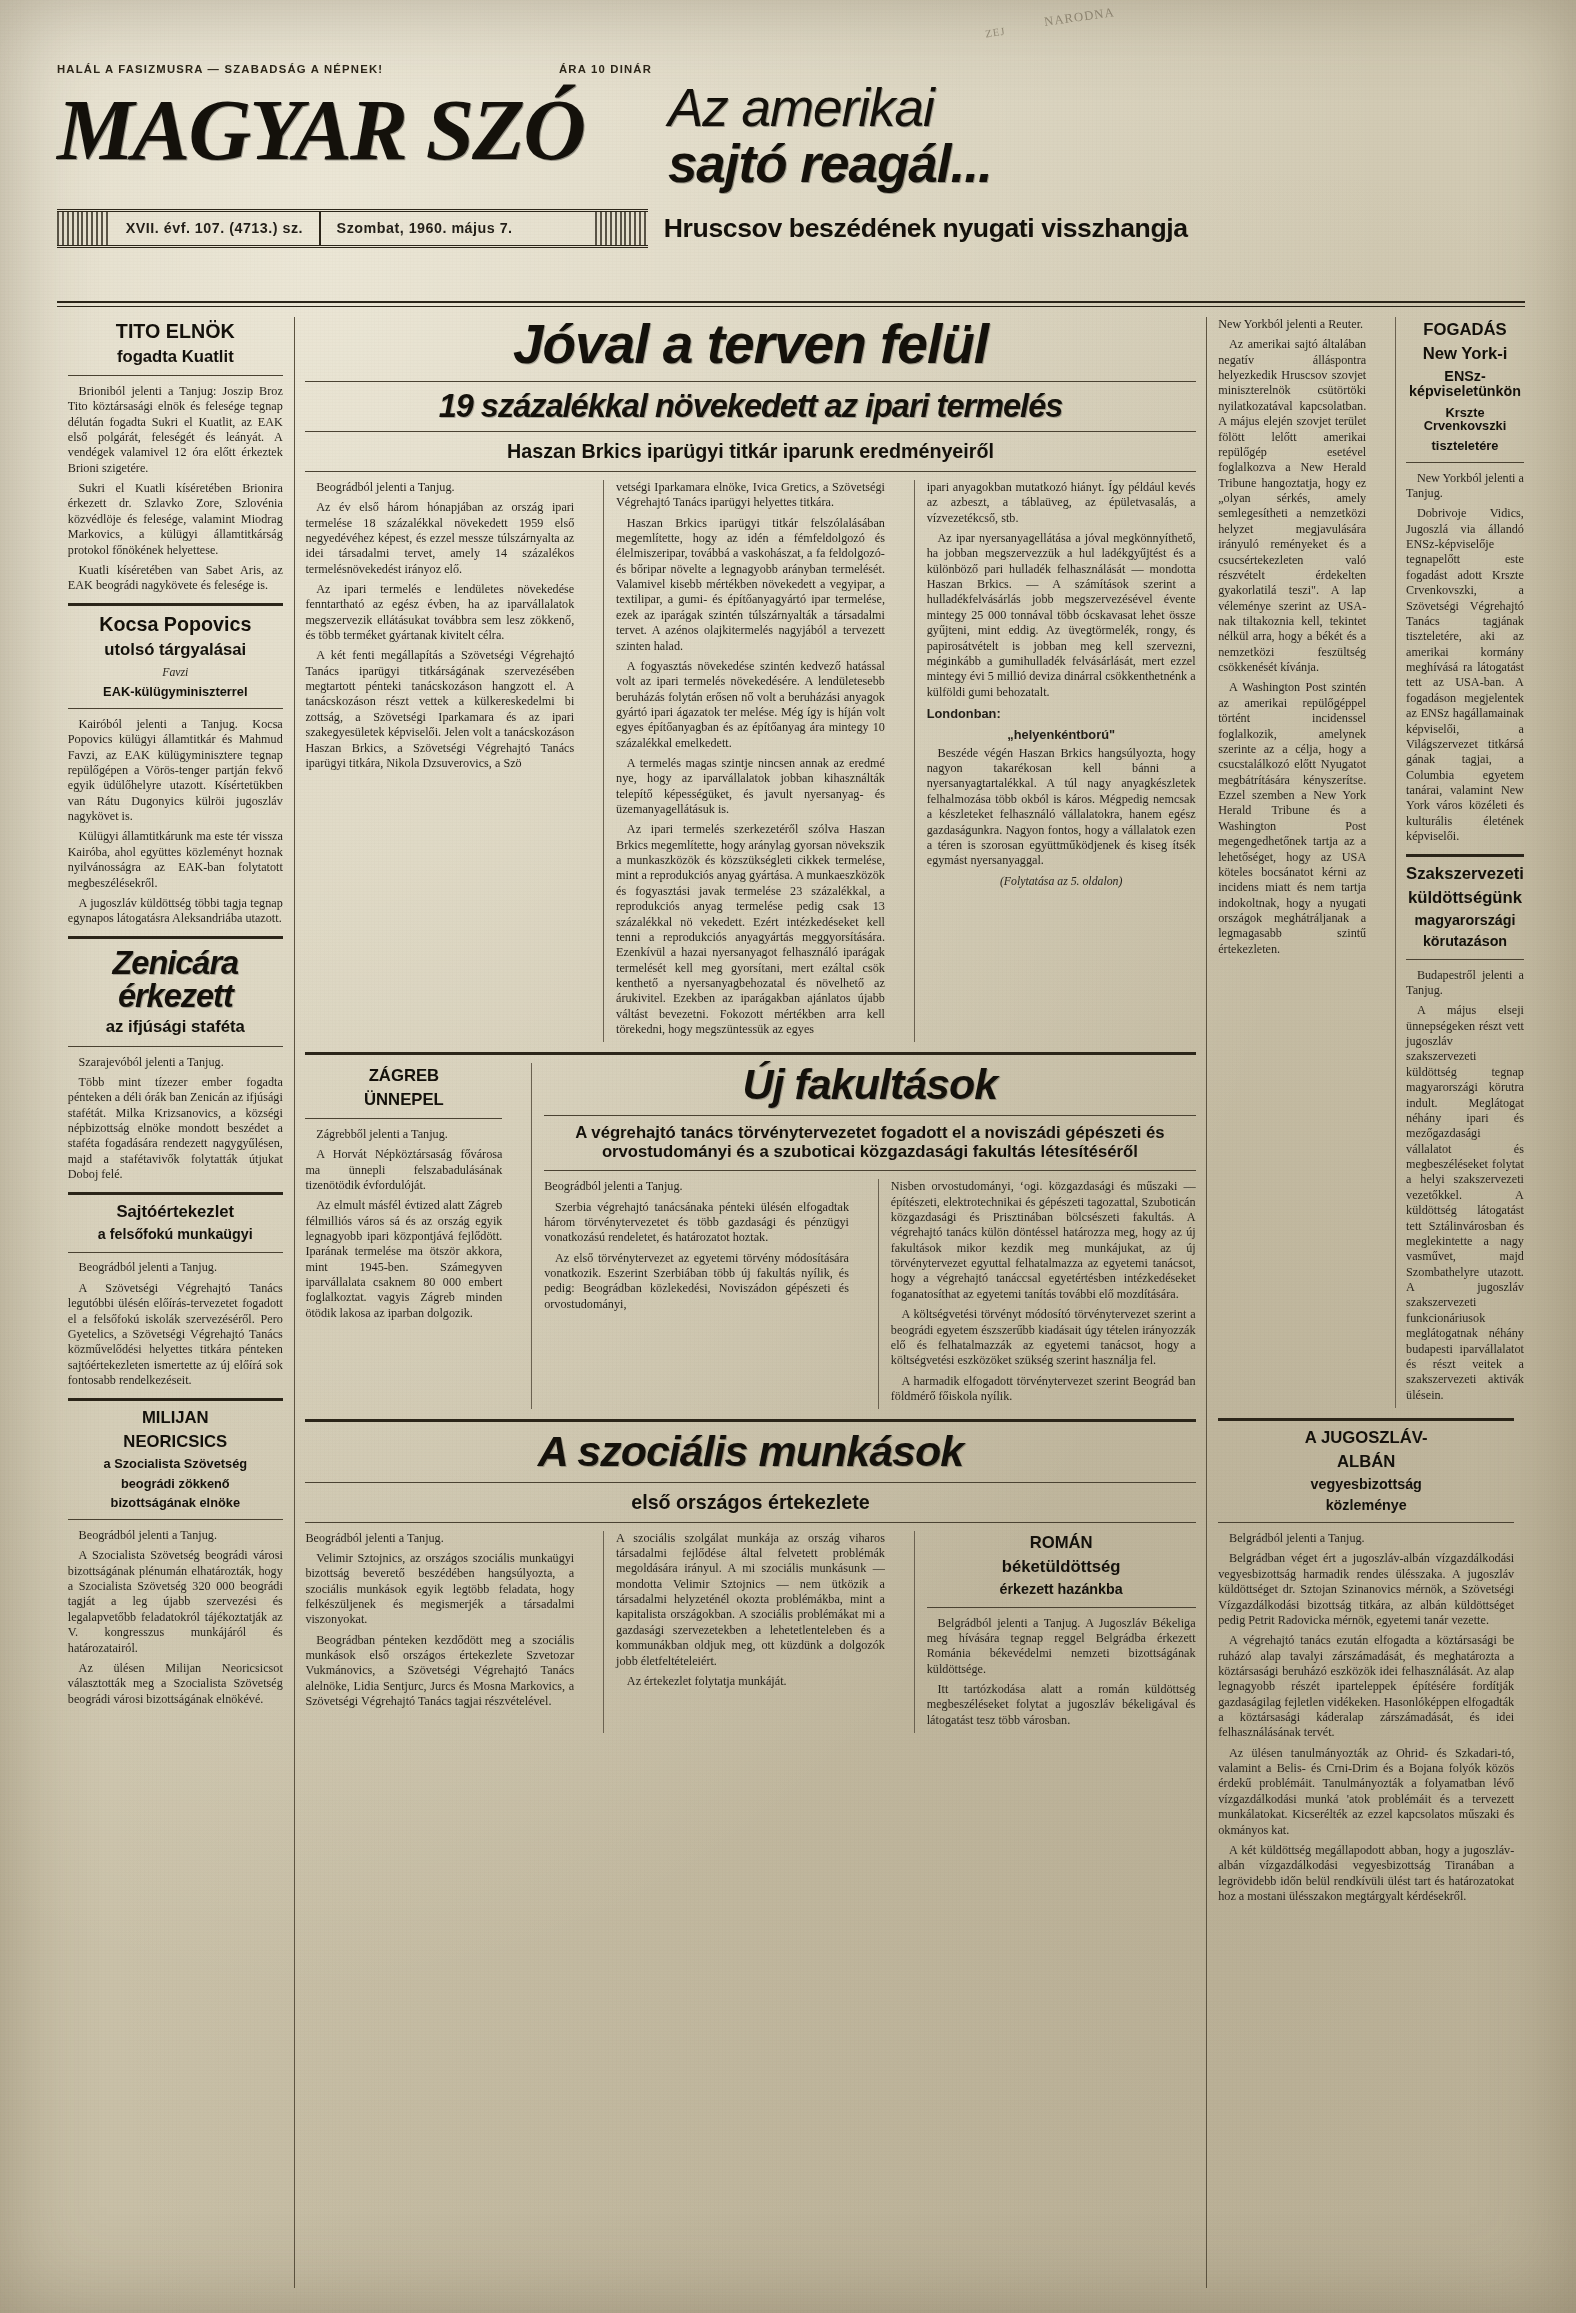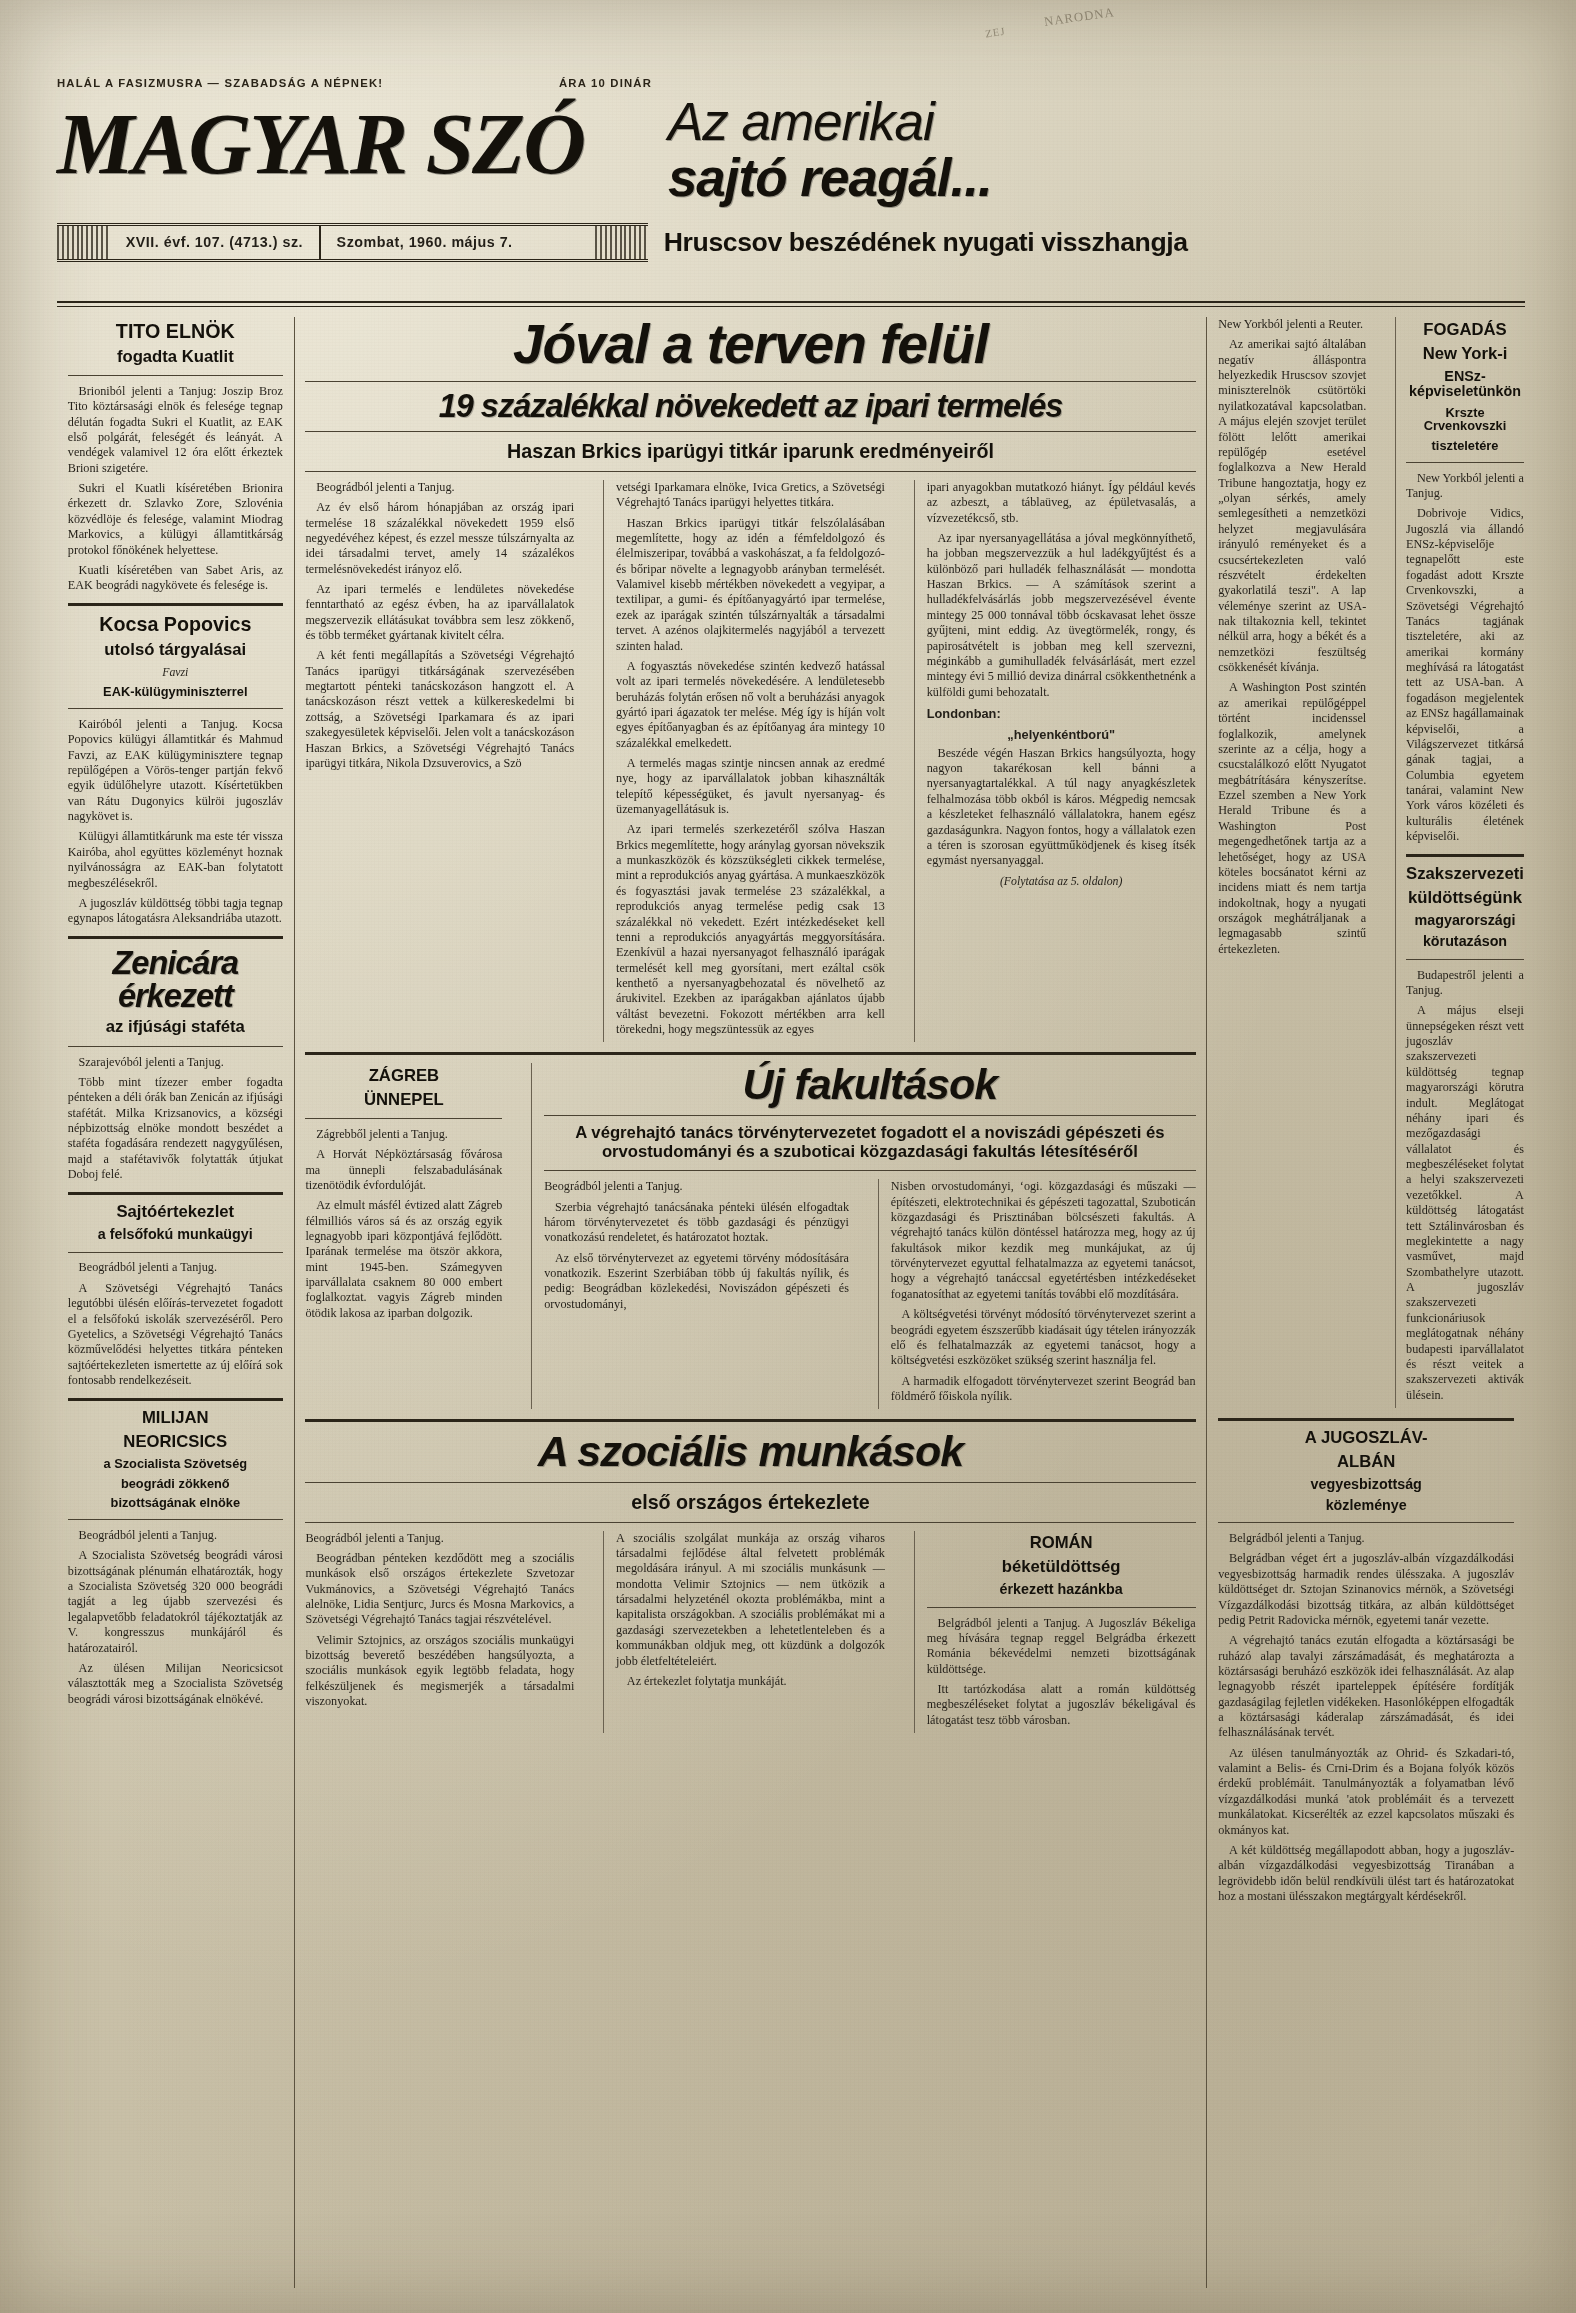--- a/index.html
+++ b/index.html
@@ -41,21 +41,21 @@
     color: #5e5543;
     opacity: 0.55;
     font-size: 12.8px;
     letter-spacing: 1px;
     transform: rotate(-8deg);
   }
 
   
   .masthead {
     position: absolute;
-    left: 57px; top: 77px; right: 51px;
+    left: 57px; top: 63px; right: 51px;
     height: 217px;
   }
   .topline {
     display: flex;
     align-items: baseline;
     font-family: "Liberation Sans", sans-serif;
     font-size: 11.3px;
     letter-spacing: 1.2px;
     font-weight: bold;
     color: #2b2519;
@@ -393,22 +393,22 @@
 
       <div class="hr-thick"></div>
 
       <div class="banner banner-46">A szociális munkások</div>
       <div class="hr-thin"></div>
       <div class="sub-bold">első országos értekezlete</div>
       <div class="hr-thin"></div>
       <div class="flexrow">
         <div>
           <p>Beográdból jelenti a Tanjug.</p>
+          <p class="indent">Velimir Sztojnics, az országos szociális munkaügyi bizottság beverető beszédében hangsúlyozta, a szociális munkások egyik legtöbb feladata, hogy felkészüljenek és megismerjék a társadalmi viszonyokat.</p>
           <p class="indent">Beográdban pénteken kezdődött meg a szociális munkások első országos értekezlete Szvetozar Vukmánovics, a Szövetségi Végrehajtó Tanács alelnöke, Lidia Sentjurc, Jurcs és Mosna Markovics, a Szövetségi Végrehajtó Tanács tagjai részvételével.</p>
-          <p class="indent">Velimir Sztojnics, az országos szociális munkaügyi bizottság beverető beszédében hangsúlyozta, a szociális munkások egyik legtöbb feladata, hogy felkészüljenek és megismerjék a társadalmi viszonyokat.</p>
         </div>
         <div class="vsep" style="padding-left:11.8px;">
           <p>A szociális szolgálat munkája az ország viharos társadalmi fejlődése által felvetett problémák megoldására irányul. A mi szociális munkásunk — mondotta Velimir Sztojnics — nem ütközik a társadalmi helyzeténél okozta problémákba, mint a kapitalista országokban. A szociális problémákat mi a gazdasági szervezetekben a lehetetlenteleben és a kommunákban oldjuk meg, ott küzdünk a dolgozók jobb életfeltételeiért.</p>
           <p class="indent">Az értekezlet folytatja munkáját.</p>
         </div>
         <div class="vsep" style="padding-left:11.8px;">
           <div class="ttl-c ttl-18">ROMÁN</div>
           <div class="ttl-c ttl-18">béketüldöttség</div>
           <div class="ttl-c ttl-15">érkezett hazánkba</div>
           <div class="hr-thin"></div>

